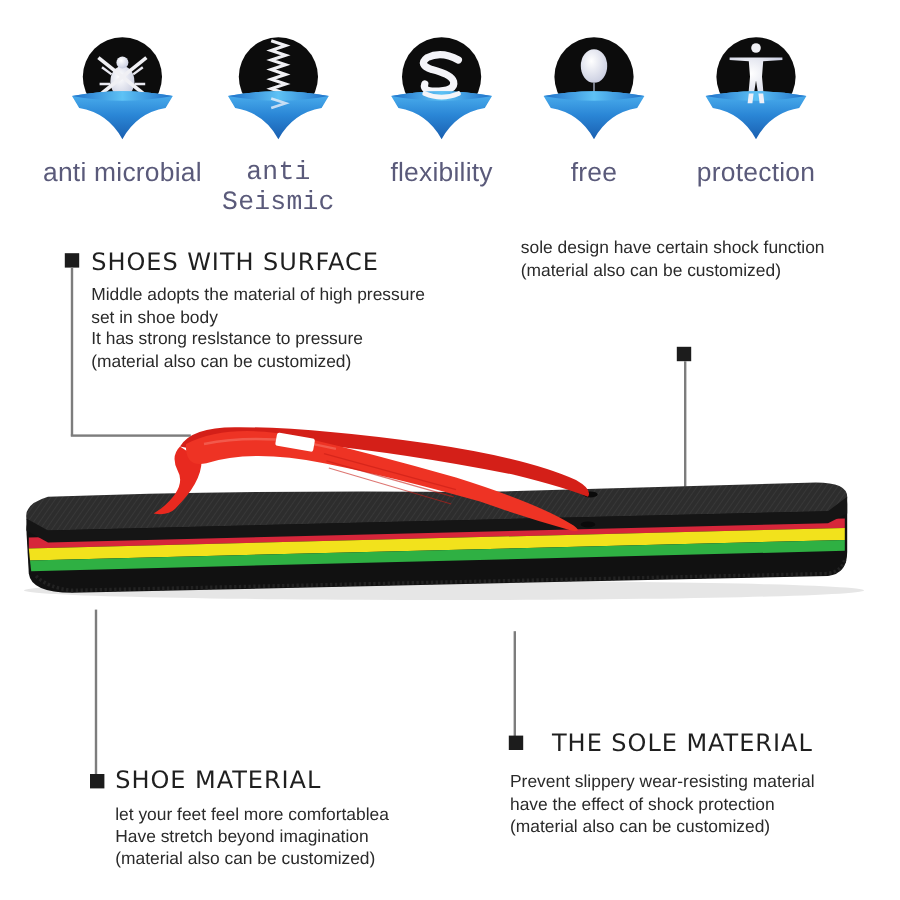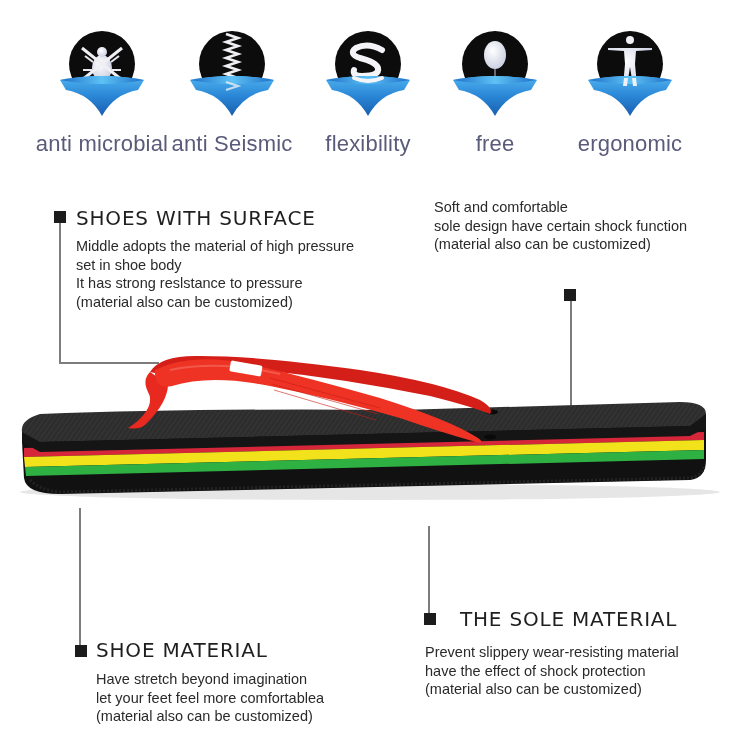--- a/index.html
+++ b/index.html
@@ -64,21 +64,21 @@
         <line x1="30" y1="28" x2="70" y2="60"></line>
         <line x1="70" y1="28" x2="30" y2="60"></line>
       </g>
       <path d="M8 60 Q50 52 92 60 L86 70 Q62 74 50 96 Q38 74 14 70 Z" fill="url(#blueBase)"></path>
       <path d="M8 60 Q50 52 92 60 Q50 68 8 60 Z" fill="url(#blueTop)"></path>
     </svg>
   </div>
   <div class="label">anti microbial</div>
 </div>
 
-<div class="feature" style="left:162px;">
+<div class="feature" style="left:162px;font-family:Liberation Mono, monospace;">
   <div class="icon">
     <svg width="100" height="100" viewBox="0 0 100 100">
       <circle cx="50" cy="44" r="33" fill="#0c0c0c"></circle>
       <polyline points="44,14 56,18 44,22 56,26 44,30 56,34 44,38 56,42 44,46 56,50 44,54 56,58 44,62 56,66" fill="none" stroke="#f0f0f4" stroke-width="2.6"></polyline>
       <path d="M8 60 Q50 52 92 60 L86 70 Q62 74 50 96 Q38 74 14 70 Z" fill="url(#blueBase)"></path>
       <path d="M8 60 Q50 52 92 60 Q50 68 8 60 Z" fill="url(#blueTop)"></path>
       <polyline points="44,62 56,66 44,70" fill="none" stroke="#e8eef8" stroke-width="2.2" opacity="0.8"></polyline>
     </svg>
   </div>
   <div class="label">anti Seismic</div>
@@ -114,21 +114,21 @@
   <div class="icon">
     <svg width="100" height="100" viewBox="0 0 100 100">
       <circle cx="50" cy="44" r="33" fill="#0c0c0c"></circle>
       <circle cx="50" cy="20" r="4" fill="#f0f0f4"></circle>
       <path d="M28 28 L72 28 L72 30 L56 31 L55 44 L57 66 L53 66 L50 47 L47 66 L43 66 L45 44 L44 31 L28 30 Z" fill="url(#whiteGlow)"></path>
       <path d="M8 60 Q50 52 92 60 L86 70 Q62 74 50 96 Q38 74 14 70 Z" fill="url(#blueBase)"></path>
       <path d="M8 60 Q50 52 92 60 Q50 68 8 60 Z" fill="url(#blueTop)"></path>
       <path d="M44 58 L43 66 L47 66 L48 58 Z M52 58 L53 66 L57 66 L56 58 Z" fill="#eef0f8"></path>
     </svg>
   </div>
-  <div class="label">ergonomic</div>
+  <div class="label">protection</div>
 </div>
 
 <div class="marker" style="left:54px; top:211px;"></div>
 <div class="line" style="left:59px; top:223px; width:2px; height:140px;"></div>
 <div class="line" style="left:59px; top:362px; width:100px; height:2px;"></div>
 
 <div class="marker" style="left:564px; top:289px;"></div>
 <div class="line" style="left:570px; top:301px; width:2px; height:106px;"></div>
 
 <div class="line" style="left:79px; top:508px; width:2px; height:138px;"></div>
@@ -142,31 +142,30 @@
   <div class="body" style="margin-top:7px;">
     <div>Middle adopts the material of high pressure</div>
     <div>set in shoe body</div>
     <div>It has strong reslstance to pressure</div>
     <div>(material also can be customized)</div>
   </div>
 </div>
 
 <div class="section" style="left:434px; top:193px;">
   <div class="body" style="margin-top:5px;">
-    <div>Soft and comfortable</div>
     <div>sole design have certain shock function</div>
     <div>(material also can be customized)</div>
   </div>
 </div>
 
 <div class="section" style="left:96px; top:638px;">
   <div class="title">SHOE MATERIAL</div>
   <div class="body" style="margin-top:8px;">
+    <div>let your feet feel more comfortablea</div>
     <div>Have stretch beyond imagination</div>
-    <div>let your feet feel more comfortablea</div>
     <div>(material also can be customized)</div>
   </div>
 </div>
 
 <div class="section" style="left:460px; top:607px;">
   <div class="title">THE SOLE MATERIAL</div>
 </div>
 <div class="section" style="left:425px; top:643px;">
   <div class="body">
     <div>Prevent slippery wear-resisting material</div>

